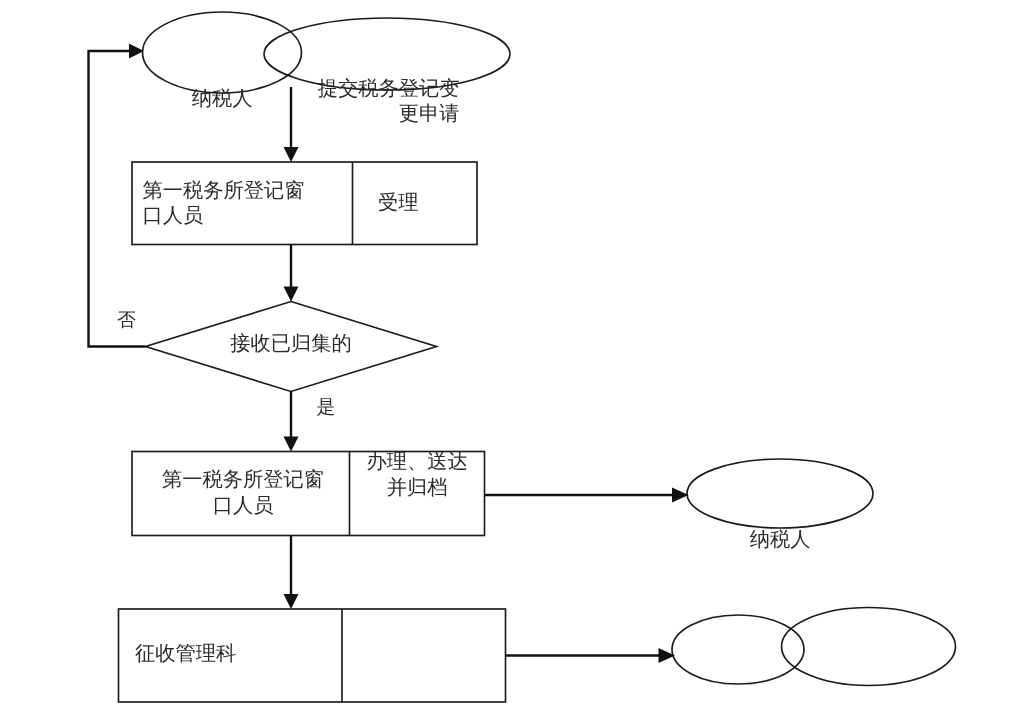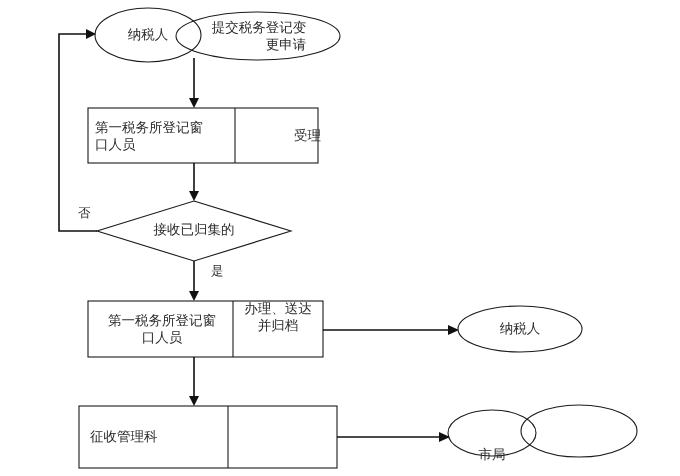--- a/index.html
+++ b/index.html
@@ -48,20 +48,21 @@
     line-height: 1.28;
     white-space: pre-line;
     pointer-events: none;
   }
   .lbl-node {
     font-size: 13.5px;
   }
   .lbl-ellipse {
     font-size: 13.5px;
     text-align: center;
+    margin-top: 32px;
   }
   .lbl-branch {
     font-size: 12.5px;
   }
   .cell-center {
     text-align: center;
   }
   .cell-left {
     text-align: left;
   }
@@ -128,21 +129,21 @@
   </svg>
 
   <div class="lbl lbl-ellipse flex-mid" style="left:99px; top:22px; width:98px; height:26px;">纳税人</div>
 
   <div class="lbl lbl-ellipse flex-mid" style="left:194px; top:14px; width:130px; height:44px;text-align:right;">提交税务登记变
 更申请</div>
 
   <div class="lbl lbl-node cell-left flex-mid-left" style="left:95px; top:113px; width:140px; height:46px;">第一税务所登记窗
 口人员</div>
 
-  <div class="lbl lbl-node cell-center flex-mid" style="left:237px; top:113px; width:57px; height:46px;margin-left:42px;">受理</div>
+  <div class="lbl lbl-node cell-center flex-mid" style="left:237px; top:113px; width:57px; height:46px;">受理</div>
 
   <div class="lbl lbl-node cell-center flex-mid" style="left:134px; top:219px; width:120px; height:22px;">接收已归集的</div>
 
   <div class="lbl lbl-branch" style="left:78px; top:205px;">否</div>
 
   <div class="lbl lbl-branch" style="left:211px; top:263px;">是</div>
 
   <div class="lbl lbl-node cell-center flex-mid" style="left:93px; top:306px; width:138px; height:46px;">第一税务所登记窗
 口人员</div>
 

